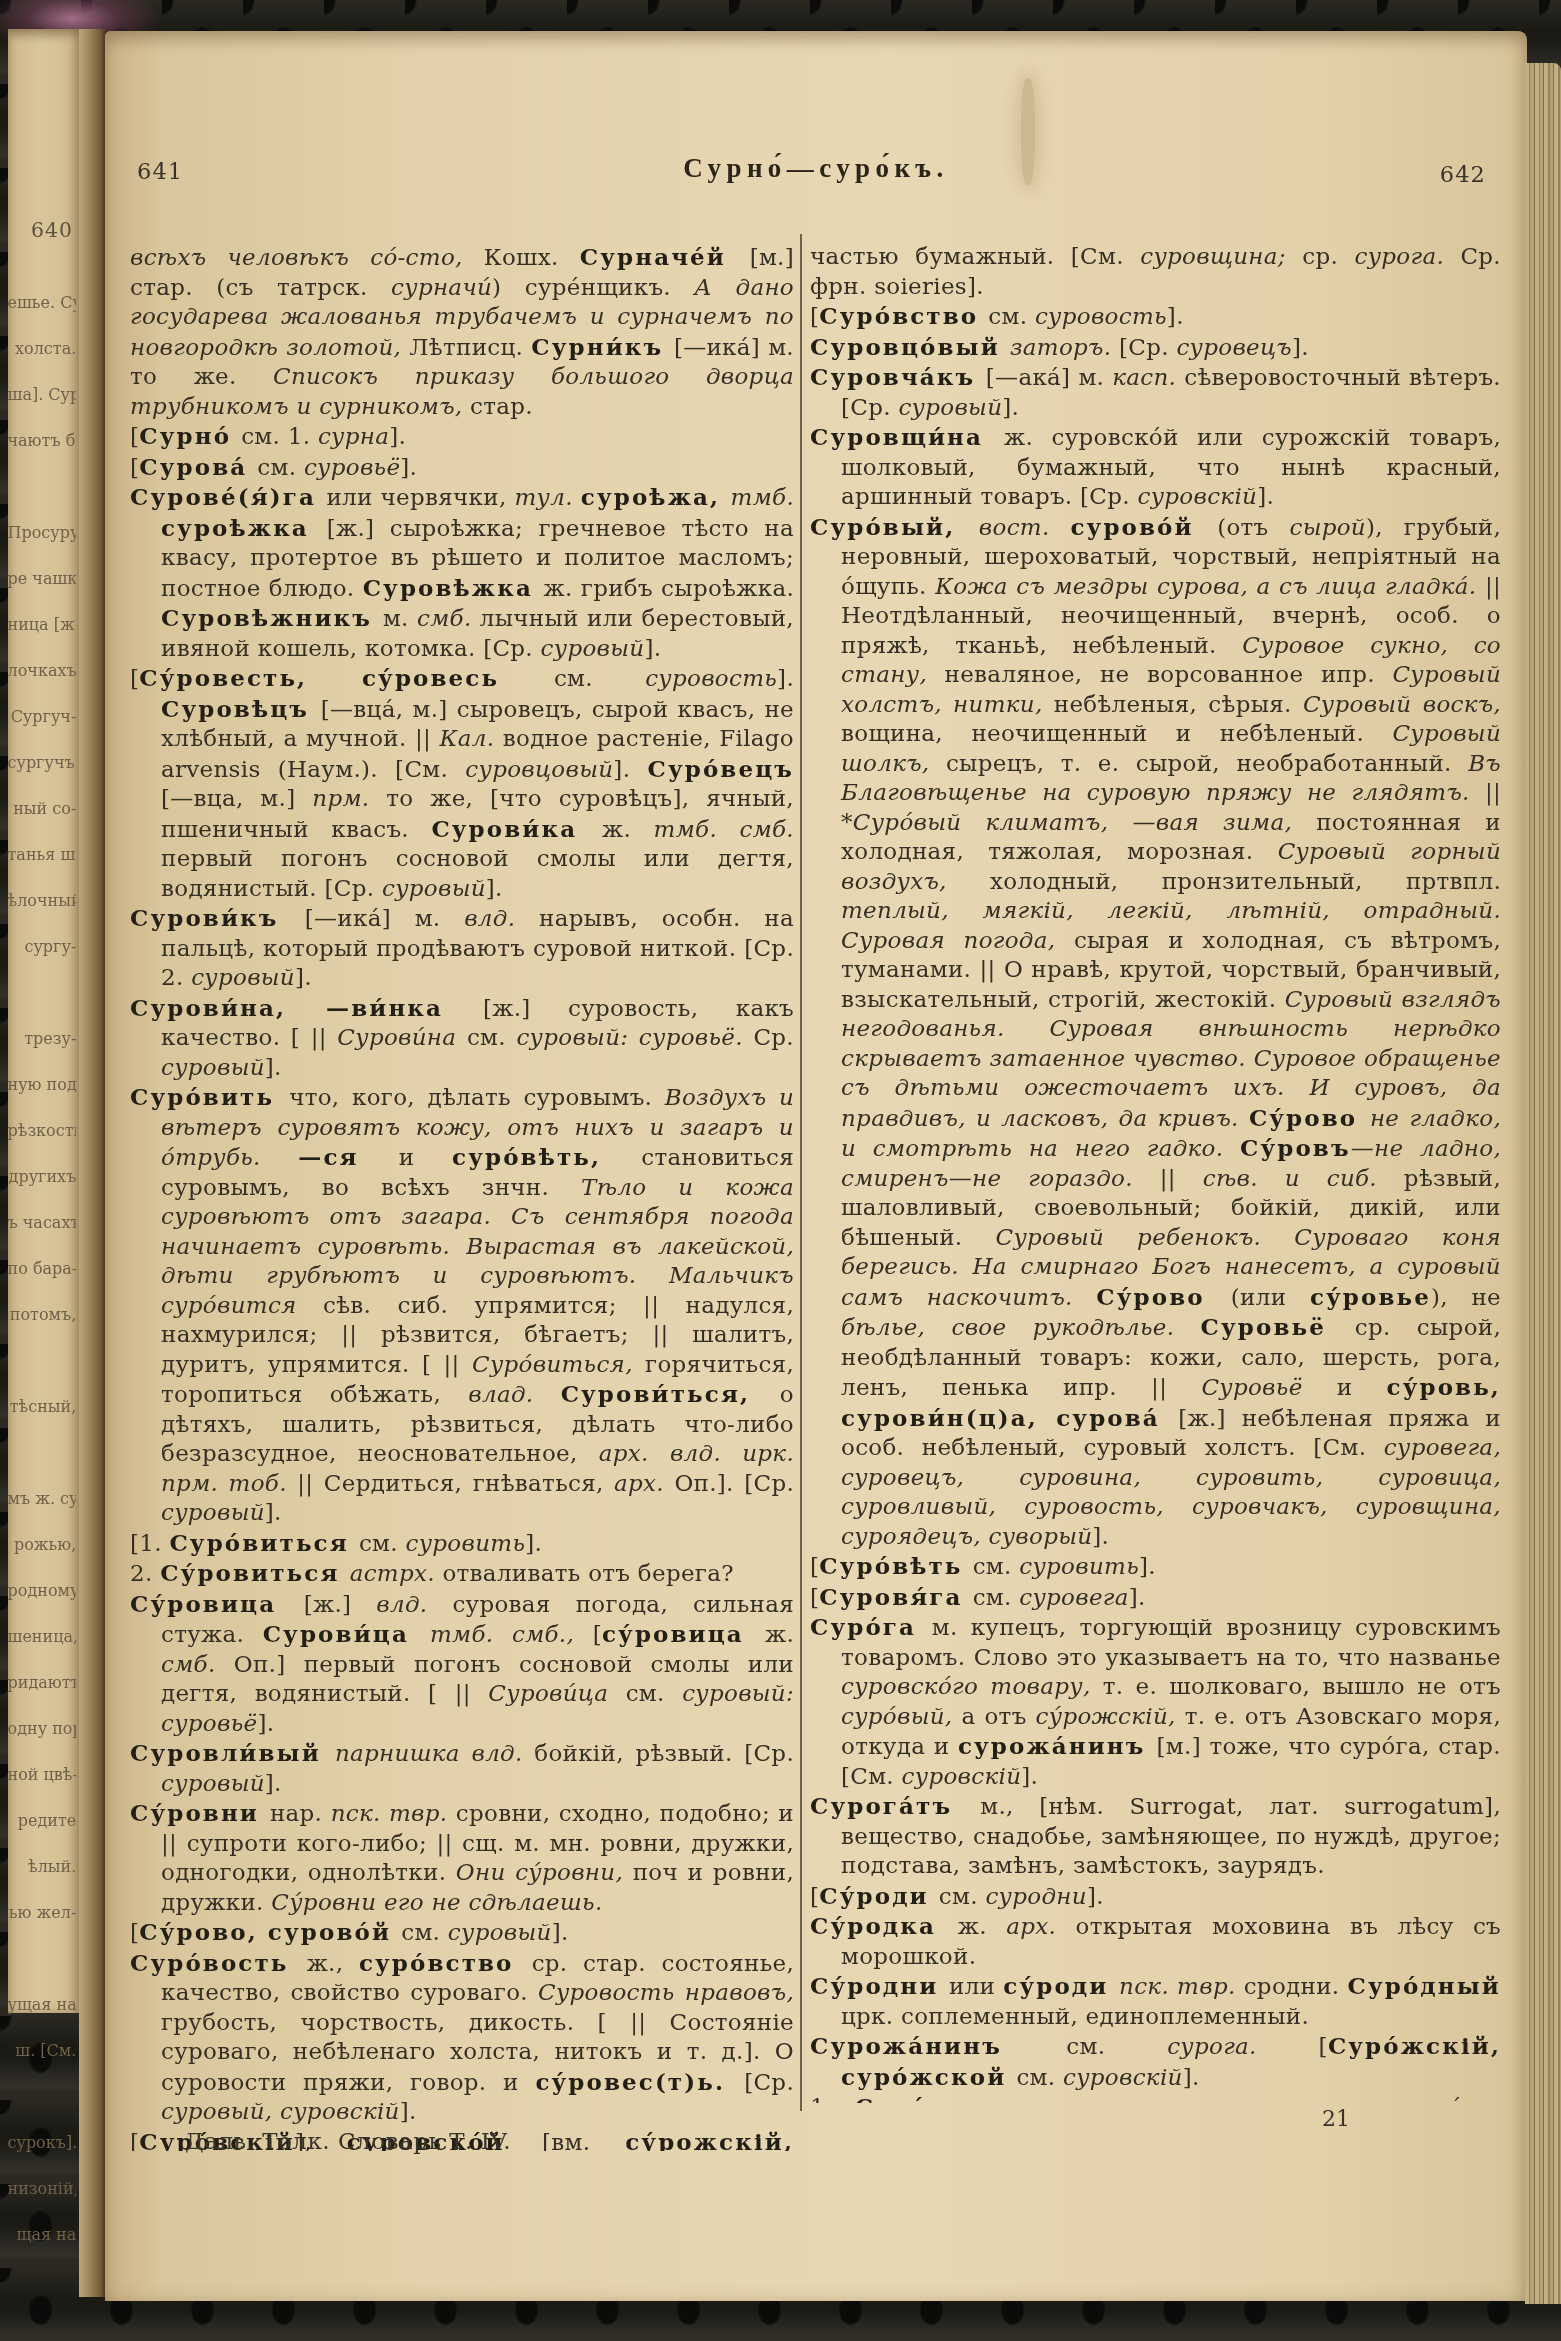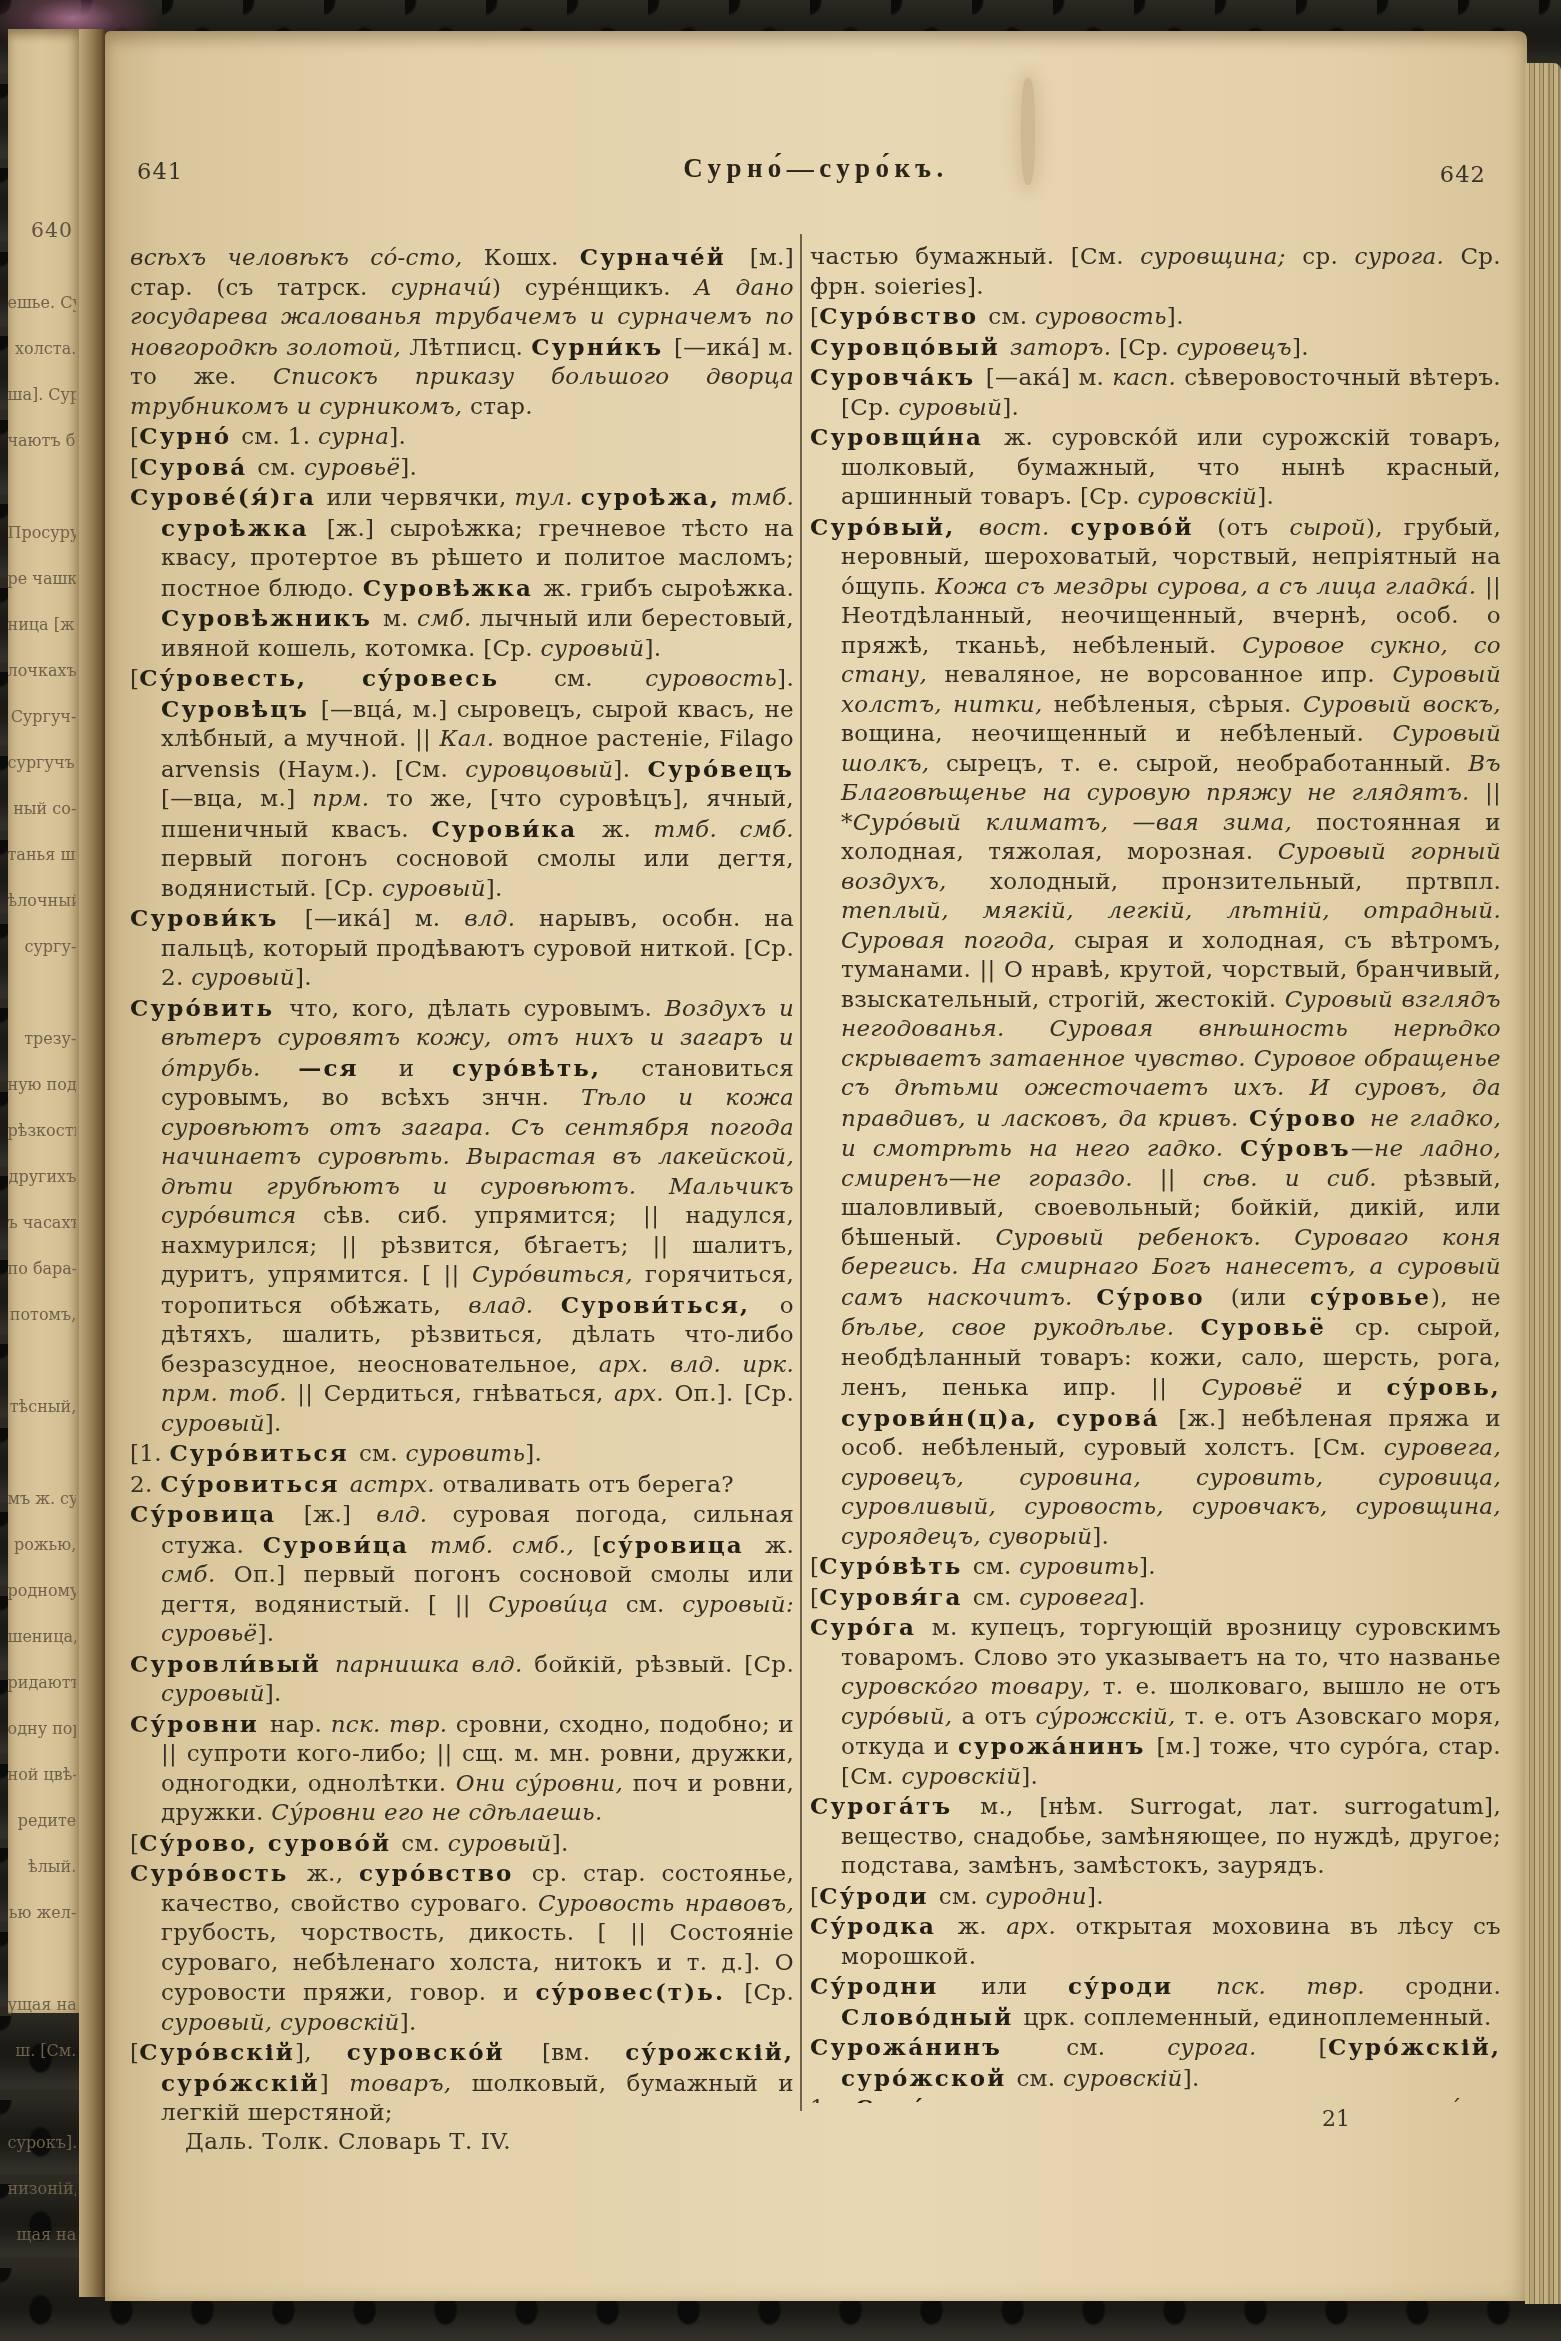--- a/index.html
+++ b/index.html
@@ -112,20 +112,21 @@
   <div class="ptitle">Сурно́—суро́къ.</div>
   <div class="pnum right">642</div>
 
   <div class="col" id="left-col">
       <p class="entry cont"><span class="s-i">всѣхъ человѣкъ со́-сто, </span><span class="s-r">Кошх. </span><span class="s-b">Сурначе́й </span><span class="s-r">[м.] стар. (съ татрск. </span><span class="s-i">сурначи́</span><span class="s-r">) суре́нщикъ. </span><span class="s-i">А дано государева жалованья трубачемъ и сурначемъ по новгородкѣ золотой, </span><span class="s-r">Лѣтписц. </span><span class="s-b">Сурни́къ </span><span class="s-r">[—ика́] м. то же. </span><span class="s-i">Списокъ приказу большого дворца трубникомъ и сурникомъ, </span><span class="s-r">стар.</span></p>
       <p class="entry"><span class="s-r">[</span><span class="s-b">Сурно́ </span><span class="s-r">см. 1. </span><span class="s-i">сурна</span><span class="s-r">].</span></p>
       <p class="entry"><span class="s-r">[</span><span class="s-b">Сурова́ </span><span class="s-r">см. </span><span class="s-i">суровьё</span><span class="s-r">].</span></p>
       <p class="entry"><span class="s-b">Сурове́(я́)га </span><span class="s-r">или червячки, </span><span class="s-i">тул. </span><span class="s-b">суроѣжа, </span><span class="s-i">тмб. </span><span class="s-b">суроѣжка </span><span class="s-r">[ж.] сыроѣжка; гречневое тѣсто на квасу, протертое въ рѣшето и политое масломъ; постное блюдо. </span><span class="s-b">Суровѣжка </span><span class="s-r">ж. грибъ сыроѣжка. </span><span class="s-b">Суровѣжникъ </span><span class="s-r">м. </span><span class="s-i">смб. </span><span class="s-r">лычный или берестовый, ивяной кошель, котомка. [Ср. </span><span class="s-i">суровый</span><span class="s-r">].</span></p>
       <p class="entry"><span class="s-r">[</span><span class="s-b">Су́ровесть, су́ровесь </span><span class="s-r">см. </span><span class="s-i">суровость</span><span class="s-r">]. </span><span class="s-b">Суровѣцъ </span><span class="s-r">[—вца́, м.] сыровецъ, сырой квасъ, не хлѣбный, а мучной. || </span><span class="s-i">Кал. </span><span class="s-r">водное растеніе, Filago arvensis (Наум.). [См. </span><span class="s-i">суровцовый</span><span class="s-r">]. </span><span class="s-b">Суро́вецъ </span><span class="s-r">[—вца, м.] </span><span class="s-i">прм. </span><span class="s-r">то же, [что суровѣцъ], ячный, пшеничный квасъ. </span><span class="s-b">Сурови́ка </span><span class="s-r">ж. </span><span class="s-i">тмб. смб. </span><span class="s-r">первый погонъ сосновой смолы или дегтя, водянистый. [Ср. </span><span class="s-i">суровый</span><span class="s-r">].</span></p>
       <p class="entry"><span class="s-b">Сурови́къ </span><span class="s-r">[—ика́] м. </span><span class="s-i">влд. </span><span class="s-r">нарывъ, особн. на пальцѣ, который продѣваютъ суровой ниткой. [Ср. 2. </span><span class="s-i">суровый</span><span class="s-r">].</span></p>
+      <p class="entry"><span class="s-b">Сурови́на, —ви́нка </span><span class="s-r">[ж.] суровость, какъ качество. [ || </span><span class="s-i">Сурови́на </span><span class="s-r">см. </span><span class="s-i">суровый: суровьё. </span><span class="s-r">Ср. </span><span class="s-i">суровый</span><span class="s-r">].</span></p>
       <p class="entry"><span class="s-b">Суро́вить </span><span class="s-r">что, кого, дѣлать суровымъ. </span><span class="s-i">Воздухъ и вѣтеръ суровятъ кожу, отъ нихъ и загаръ и о́трубь. </span><span class="s-b">—ся </span><span class="s-r">и </span><span class="s-b">суро́вѣть, </span><span class="s-r">становиться суровымъ, во всѣхъ знчн. </span><span class="s-i">Тѣло и кожа суровѣютъ отъ загара. Съ сентября погода начинаетъ суровѣть. Вырастая въ лакейской, дѣти грубѣютъ и суровѣютъ. Мальчикъ суро́вится </span><span class="s-r">сѣв. сиб. упрямится; || надулся, нахмурился; || рѣзвится, бѣгаетъ; || шалитъ, дуритъ, упрямится. [ || </span><span class="s-i">Суро́виться, </span><span class="s-r">горячиться, торопиться обѣжать, </span><span class="s-i">влад. </span><span class="s-b">Сурови́ться, </span><span class="s-r">о дѣтяхъ, шалить, рѣзвиться, дѣлать что-либо безразсудное, неосновательное, </span><span class="s-i">арх. влд. ирк. прм. тоб. </span><span class="s-r">|| Сердиться, гнѣваться, </span><span class="s-i">арх. </span><span class="s-r">Оп.]. [Ср. </span><span class="s-i">суровый</span><span class="s-r">].</span></p>
       <p class="entry"><span class="s-r">[1. </span><span class="s-b">Суро́виться </span><span class="s-r">см. </span><span class="s-i">суровить</span><span class="s-r">].</span></p>
       <p class="entry"><span class="s-r">2. </span><span class="s-b">Су́ровиться </span><span class="s-i">астрх. </span><span class="s-r">отваливать отъ берега?</span></p>
       <p class="entry"><span class="s-b">Су́ровица </span><span class="s-r">[ж.] </span><span class="s-i">влд. </span><span class="s-r">суровая погода, сильная стужа. </span><span class="s-b">Сурови́ца </span><span class="s-i">тмб. смб., </span><span class="s-r">[</span><span class="s-b">су́ровица </span><span class="s-r">ж. </span><span class="s-i">смб. </span><span class="s-r">Оп.] первый погонъ сосновой смолы или дегтя, водянистый. [ || </span><span class="s-i">Сурови́ца </span><span class="s-r">см. </span><span class="s-i">суровый: суровьё</span><span class="s-r">].</span></p>
       <p class="entry"><span class="s-b">Суровли́вый </span><span class="s-i">парнишка влд. </span><span class="s-r">бойкій, рѣзвый. [Ср. </span><span class="s-i">суровый</span><span class="s-r">].</span></p>
       <p class="entry"><span class="s-b">Су́ровни </span><span class="s-r">нар. </span><span class="s-i">пск. твр. </span><span class="s-r">сровни, сходно, подобно; и || супроти кого-либо; || сщ. м. мн. ровни, дружки, одногодки, однолѣтки. </span><span class="s-i">Они су́ровни, </span><span class="s-r">поч и ровни, дружки. </span><span class="s-i">Су́ровни его не сдѣлаешь.</span></p>
       <p class="entry"><span class="s-r">[</span><span class="s-b">Су́рово, сурово́й </span><span class="s-r">см. </span><span class="s-i">суровый</span><span class="s-r">].</span></p>
       <p class="entry"><span class="s-b">Суро́вость </span><span class="s-r">ж., </span><span class="s-b">суро́вство </span><span class="s-r">ср. стар. состоянье, качество, свойство суроваго. </span><span class="s-i">Суровость нравовъ, </span><span class="s-r">грубость, чорствость, дикость. [ || Состояніе суроваго, небѣленаго холста, нитокъ и т. д.]. О суровости пряжи, говор. и </span><span class="s-b">су́ровес(т)ь. </span><span class="s-r">[Ср. </span><span class="s-i">суровый, суровскій</span><span class="s-r">].</span></p>
       <p class="entry"><span class="s-r">[</span><span class="s-b">Суро́вскій</span><span class="s-r">], </span><span class="s-b">суровско́й </span><span class="s-r">[вм. </span><span class="s-b">су́рожскій, суро́жскій</span><span class="s-r">] </span><span class="s-i">товаръ, </span><span class="s-r">шолковый, бумажный и легкій шерстяной; </span></p>
     </div>
@@ -136,21 +137,21 @@
       <p class="entry"><span class="s-b">Суровцо́вый </span><span class="s-i">заторъ. </span><span class="s-r">[Ср. </span><span class="s-i">суровецъ</span><span class="s-r">].</span></p>
       <p class="entry"><span class="s-b">Суровча́къ </span><span class="s-r">[—ака́] м. </span><span class="s-i">касп. </span><span class="s-r">сѣверовосточный вѣтеръ. [Ср. </span><span class="s-i">суровый</span><span class="s-r">].</span></p>
       <p class="entry"><span class="s-b">Суровщи́на </span><span class="s-r">ж. суровско́й или сурожскій товаръ, шолковый, бумажный, что нынѣ красный, аршинный товаръ. [Ср. </span><span class="s-i">суровскій</span><span class="s-r">].</span></p>
       <p class="entry"><span class="s-b">Суро́вый, </span><span class="s-i">вост. </span><span class="s-b">сурово́й </span><span class="s-r">(отъ </span><span class="s-i">сырой</span><span class="s-r">), грубый, неровный, шероховатый, чорствый, непріятный на о́щупь. </span><span class="s-i">Кожа съ мездры сурова, а съ лица гладка́. </span><span class="s-r">|| Неотдѣланный, неочищенный, вчернѣ, особ. о пряжѣ, тканьѣ, небѣленый. </span><span class="s-i">Суровое сукно, со стану, </span><span class="s-r">неваляное, не ворсованное ипр. </span><span class="s-i">Суровый холстъ, нитки, </span><span class="s-r">небѣленыя, сѣрыя. </span><span class="s-i">Суровый воскъ, </span><span class="s-r">вощина, неочищенный и небѣленый. </span><span class="s-i">Суровый шолкъ, </span><span class="s-r">сырецъ, т. е. сырой, необработанный. </span><span class="s-i">Въ Благовѣщенье на суровую пряжу не глядятъ. </span><span class="s-r">|| *</span><span class="s-i">Суро́вый климатъ, —вая зима, </span><span class="s-r">постоянная и холодная, тяжолая, морозная. </span><span class="s-i">Суровый горный воздухъ, </span><span class="s-r">холодный, пронзительный, пртвпл. </span><span class="s-i">теплый, мягкій, легкій, лѣтній, отрадный. Суровая погода, </span><span class="s-r">сырая и холодная, съ вѣтромъ, туманами. || О нравѣ, крутой, чорствый, бранчивый, взыскательный, строгій, жестокій. </span><span class="s-i">Суровый взглядъ негодованья. Суровая внѣшность нерѣдко скрываетъ затаенное чувство. Суровое обращенье съ дѣтьми ожесточаетъ ихъ. И суровъ, да правдивъ, и ласковъ, да кривъ. </span><span class="s-b">Су́рово </span><span class="s-i">не гладко, и смотрѣть на него гадко. </span><span class="s-b">Су́ровъ</span><span class="s-i">—не ладно, смиренъ—не гораздо. </span><span class="s-r">|| </span><span class="s-i">сѣв. и сиб. </span><span class="s-r">рѣзвый, шаловливый, своевольный; бойкій, дикій, или бѣшеный. </span><span class="s-i">Суровый ребенокъ. Суроваго коня берегись. На смирнаго Богъ нанесетъ, а суровый самъ наскочитъ. </span><span class="s-b">Су́рово </span><span class="s-r">(или </span><span class="s-b">су́ровье</span><span class="s-r">), не </span><span class="s-i">бѣлье, свое рукодѣлье. </span><span class="s-b">Суровьё </span><span class="s-r">ср. сырой, необдѣланный товаръ: кожи, сало, шерсть, рога, ленъ, пенька ипр. || </span><span class="s-i">Суровьё </span><span class="s-r">и </span><span class="s-b">су́ровь, сурови́н(ц)а, сурова́ </span><span class="s-r">[ж.] небѣленая пряжа и особ. небѣленый, суровый холстъ. [См. </span><span class="s-i">суровега, суровецъ, суровина, суровить, суровица, суровливый, суровость, суровчакъ, суровщина, суроядецъ, суворый</span><span class="s-r">].</span></p>
       <p class="entry"><span class="s-r">[</span><span class="s-b">Суро́вѣть </span><span class="s-r">см. </span><span class="s-i">суровить</span><span class="s-r">].</span></p>
       <p class="entry"><span class="s-r">[</span><span class="s-b">Суровя́га </span><span class="s-r">см. </span><span class="s-i">суровега</span><span class="s-r">].</span></p>
       <p class="entry"><span class="s-b">Суро́га </span><span class="s-r">м. купецъ, торгующій врозницу суровскимъ товаромъ. Слово это указываетъ на то, что названье </span><span class="s-i">суровско́го товару, </span><span class="s-r">т. е. шолковаго, вышло не отъ </span><span class="s-i">суро́вый, </span><span class="s-r">а отъ </span><span class="s-i">су́рожскій, </span><span class="s-r">т. е. отъ Азовскаго моря, откуда и </span><span class="s-b">сурожа́нинъ </span><span class="s-r">[м.] тоже, что суро́га, стар. [См. </span><span class="s-i">суровскій</span><span class="s-r">].</span></p>
       <p class="entry"><span class="s-b">Сурога́тъ </span><span class="s-r">м., [нѣм. Surrogat, лат. surrogatum], вещество, снадобье, замѣняющее, по нуждѣ, другое; подстава, замѣнъ, замѣстокъ, заурядъ.</span></p>
       <p class="entry"><span class="s-r">[</span><span class="s-b">Су́роди </span><span class="s-r">см. </span><span class="s-i">суродни</span><span class="s-r">].</span></p>
       <p class="entry"><span class="s-b">Су́родка </span><span class="s-r">ж. </span><span class="s-i">арх. </span><span class="s-r">открытая моховина въ лѣсу съ морошкой.</span></p>
-      <p class="entry"><span class="s-b">Су́родни </span><span class="s-r">или </span><span class="s-b">су́роди </span><span class="s-i">пск. твр. </span><span class="s-r">сродни. </span><span class="s-b">Слово́дный </span><span class="s-r">црк. соплеменный, единоплеменный.</span></p>
+      <p class="entry"><span class="s-b">Су́родни </span><span class="s-r">или </span><span class="s-b">су́роди </span><span class="s-i">пск. твр. </span><span class="s-r">сродни. </span><span class="s-b">Суро́дный </span><span class="s-r">црк. соплеменный, единоплеменный.</span></p>
       <p class="entry"><span class="s-b">Сурожа́нинъ </span><span class="s-r">см. </span><span class="s-i">сурога. </span><span class="s-r">[</span><span class="s-b">Суро́жскій, суро́жской </span><span class="s-r">см. </span><span class="s-i">суровскій</span><span class="s-r">].</span></p>
       <p class="entry"><span class="s-r">1. </span><span class="s-b">Суро́къ </span><span class="s-r">м. </span><span class="s-i">смл. </span><span class="s-r">изурокъ, изуроченье, уро́ки, сглазъ, озоръ, порча. [См. </span><span class="s-i">сурочить, сурочливый</span><span class="s-r">].</span></p>
     </div>
 
   <div class="footer">Даль. Толк. Словарь Т. IV.</div>
   <div class="signature">21</div>
 </div>
 
 <div class="page-edges"></div>
 

